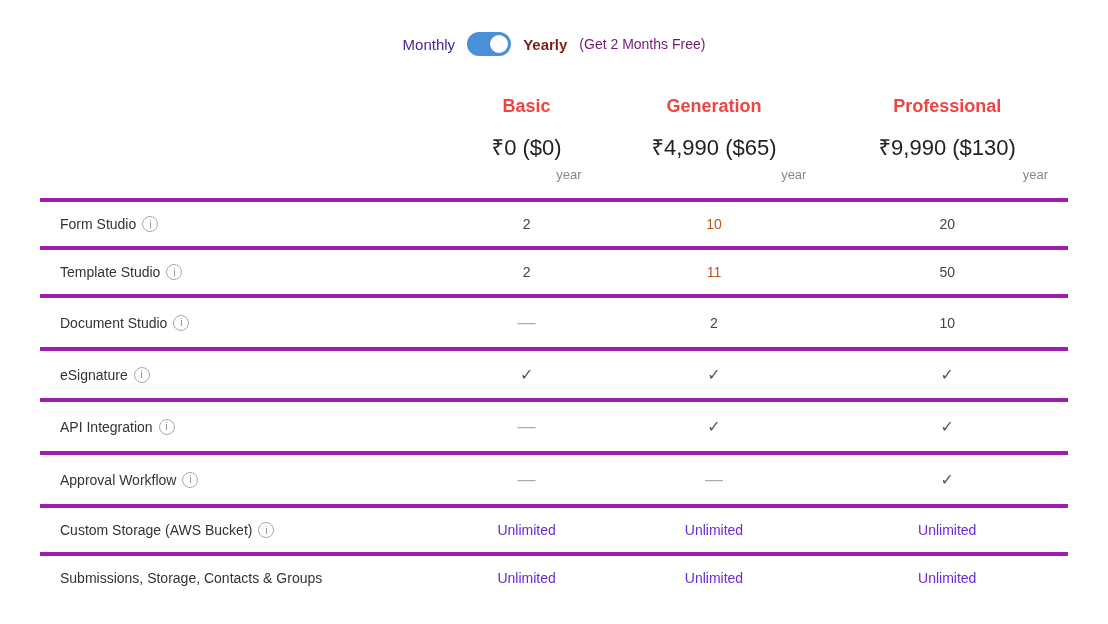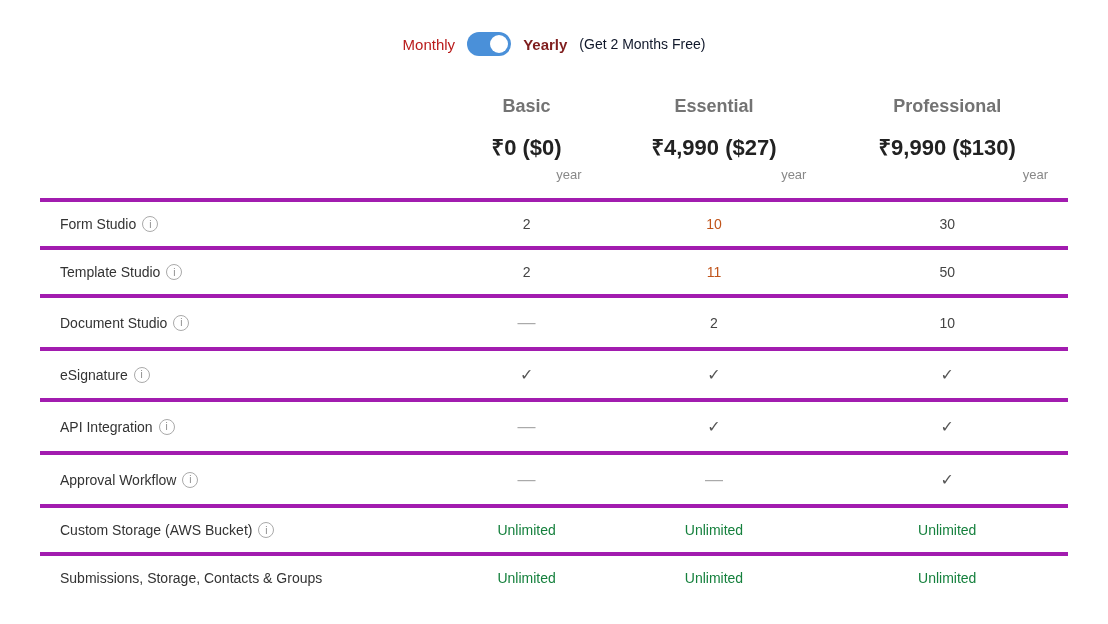--- a/index.html
+++ b/index.html
@@ -20,31 +20,31 @@
     .billing-toggle-row {
       display: flex;
       align-items: center;
       justify-content: center;
       gap: 12px;
       padding: 12px 0 30px;
     }
 
     .billing-label {
       font-size: 15px;
-      color: #b91c1c;
+      color: #4c1d95;
     }
 
     .billing-label.yearly {
       font-weight: 600;
       color: #7f1d1d;
     }
 
     .yearly-promo {
       font-size: 14px;
-      color: #0f172a;
+      color: #701a75;
     }
 
     
     .toggle-switch {
       width: 44px;
       height: 24px;
       background: #4a90d9;
       border-radius: 12px;
       position: relative;
       cursor: pointer;
@@ -65,31 +65,31 @@
     .pricing-table {
       width: 100%;
       border-collapse: collapse;
     }
 
     .pricing-table thead tr.plan-names th {
       padding: 10px 20px;
       text-align: center;
       font-size: 18px;
       font-weight: 700;
-      color: #737373;
+      color: #ef4444;
     }
     .pricing-table thead tr.plan-names th:first-child {
       text-align: left;
     }
 
     .pricing-table thead tr.plan-prices th {
       padding: 4px 20px 4px;
       text-align: center;
       font-size: 22px;
-      font-weight: 700;
+      font-weight: 400;
       color: #222;
     }
     .pricing-table thead tr.plan-prices th:first-child {
       text-align: left;
       font-size: 14px;
       color: #888;
     }
 
     .pricing-table thead tr.plan-period th {
       padding: 2px 20px 16px;
@@ -143,21 +143,21 @@
       color: #555;
       font-size: 16px;
     }
 
     .dash-mark {
       color: #aaa;
       font-size: 18px;
     }
 
     .unlimited-text {
-      color: #15803d;
+      color: #6d28d9;
       font-weight: 500;
     }
 
     .value-essential {
       color: #c0541a;
     }
   </style>
 </head>
 <body>
 
@@ -168,44 +168,44 @@
     <div class="toggle-switch"></div>
     <span class="billing-label yearly">Yearly</span>
     <span class="yearly-promo">(Get 2 Months Free)</span>
   </div>
 
   <table class="pricing-table">
     <thead>
       <tr class="plan-names">
         <th></th>
         <th>Basic</th>
-        <th>Essential</th>
+        <th>Generation</th>
         <th>Professional</th>
       </tr>
       <tr class="plan-prices">
         <th></th>
         <th>₹0 ($0)</th>
-        <th>₹4,990 ($27)</th>
+        <th>₹4,990 ($65)</th>
         <th>₹9,990 ($130)</th>
       </tr>
       <tr class="plan-period">
         <th></th>
         <th>year</th>
         <th>year</th>
         <th>year</th>
       </tr>
     </thead>
     <tbody id="features-tbody">
     <tr>
           <td>
             <span class="feature-name">Form Studio<span class="info-icon">i</span></span>
           </td>
           <td>2</td>
           <td><span class="value-essential">10</span></td>
-          <td>30</td>
+          <td>20</td>
         </tr>
         <tr>
           <td>
             <span class="feature-name">Template Studio<span class="info-icon">i</span></span>
           </td>
           <td>2</td>
           <td><span class="value-essential">11</span></td>
           <td>50</td>
         </tr>
         <tr>

